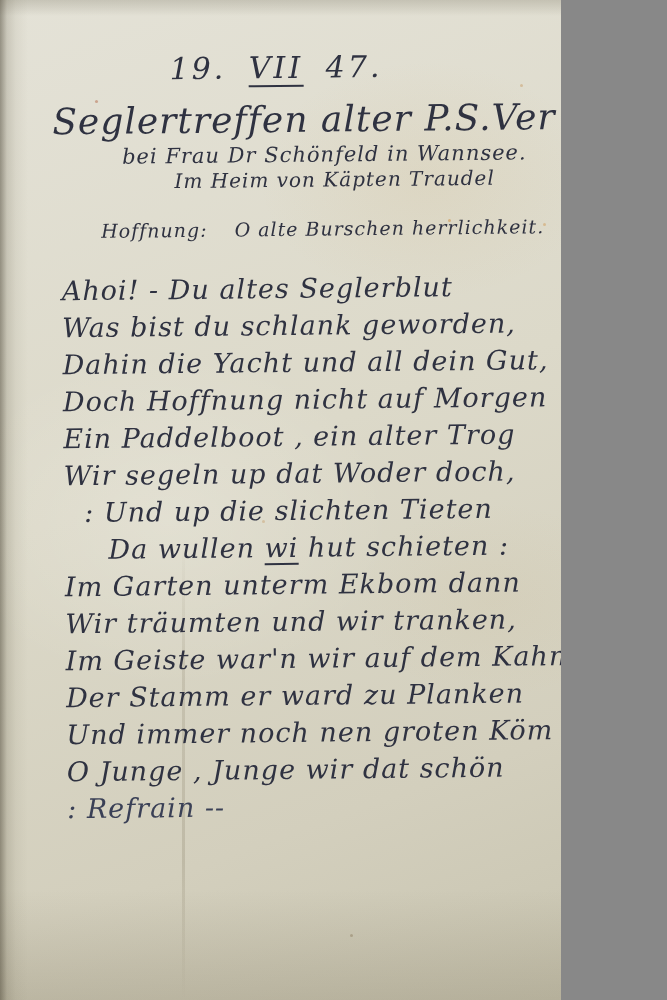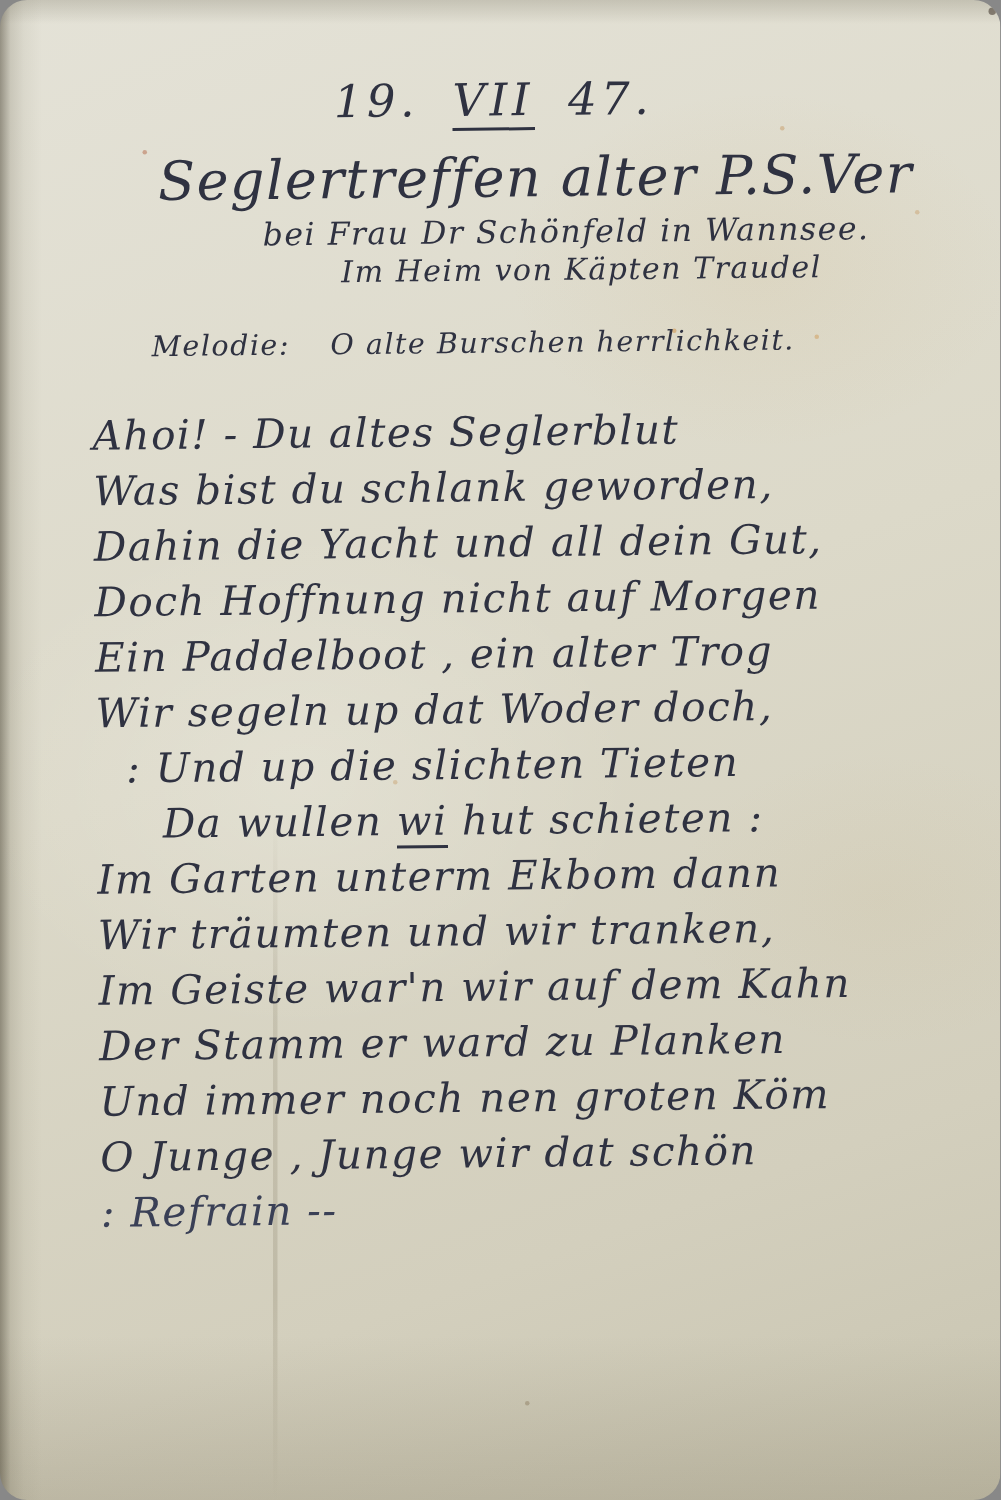--- a/index.html
+++ b/index.html
@@ -1,32 +1,31 @@
 <!DOCTYPE html>
 <html><head>
 <meta charset="utf-8">
 <style>
   html, body { margin: 0; padding: 0; background: #888; }
   .page {
     position: relative;
-    width: 667px;
+    width: 561px;
     height: 1000px;
     overflow: hidden;
     font-family: "DejaVu Serif", serif;
     font-style: italic;
     color: #2f3241;
     background:
       linear-gradient(90deg, rgba(70,64,48,0.50) 0px, rgba(110,104,84,0.22) 7px, rgba(140,135,115,0.10) 16px, rgba(140,135,115,0) 28px),
       linear-gradient(180deg, rgba(95,90,70,0.22) 0px, rgba(95,90,70,0) 16px),
       linear-gradient(0deg, rgba(105,95,70,0.20) 0px, rgba(105,95,70,0) 110px),
       radial-gradient(ellipse 240px 170px at 76% 18%, rgba(196,160,92,0.10), rgba(196,160,92,0) 70%),
       radial-gradient(ellipse 320px 240px at 30% 52%, rgba(255,255,250,0.20), rgba(255,255,250,0) 70%),
       radial-gradient(ellipse 200px 140px at 88% 60%, rgba(190,160,100,0.07), rgba(190,160,100,0) 70%),
       linear-gradient(160deg, #e4e2d7 0%, #dcd9c9 45%, #d3cfbd 78%, #c8c4b0 100%);
-    border-radius: 18px;
   }
   .crease {
     position: absolute;
     left: 182px; top: 540px;
     width: 3px; height: 460px;
     background: linear-gradient(180deg, rgba(120,110,85,0) 0%, rgba(120,110,85,0.18) 30%, rgba(120,110,85,0.22) 70%, rgba(120,110,85,0) 100%);
   }
   .speck {
     position: absolute; left: 0; top: 0;
     width: 3px; height: 3px; border-radius: 50%;
@@ -105,21 +104,21 @@
       <span class="roman">VII</span>
       <span>47.</span>
     </div>
 
     <h1 class="title">Seglertreffen alter P.S.Ver</h1>
 
     <div class="subtitle-location">bei Frau Dr Schönfeld in Wannsee.</div>
     <div class="subtitle-host">Im Heim von Käpten Traudel</div>
 
     <div class="melody-line">
-      <span class="melody-label">Melodie:</span>
+      <span class="melody-label">Hoffnung:</span>
       <span>O alte Burschen herrlichkeit.</span>
     </div>
 
     <div class="poem">
       <div class="poem-line">Ahoi! - Du altes Seglerblut</div>
       <div class="poem-line">Was bist du schlank geworden,</div>
       <div class="poem-line">Dahin die Yacht und all dein Gut,</div>
       <div class="poem-line">Doch Hoffnung nicht auf Morgen</div>
       <div class="poem-line">Ein Paddelboot ,  ein alter Trog</div>
       <div class="poem-line">Wir segeln up dat Woder doch,</div>

